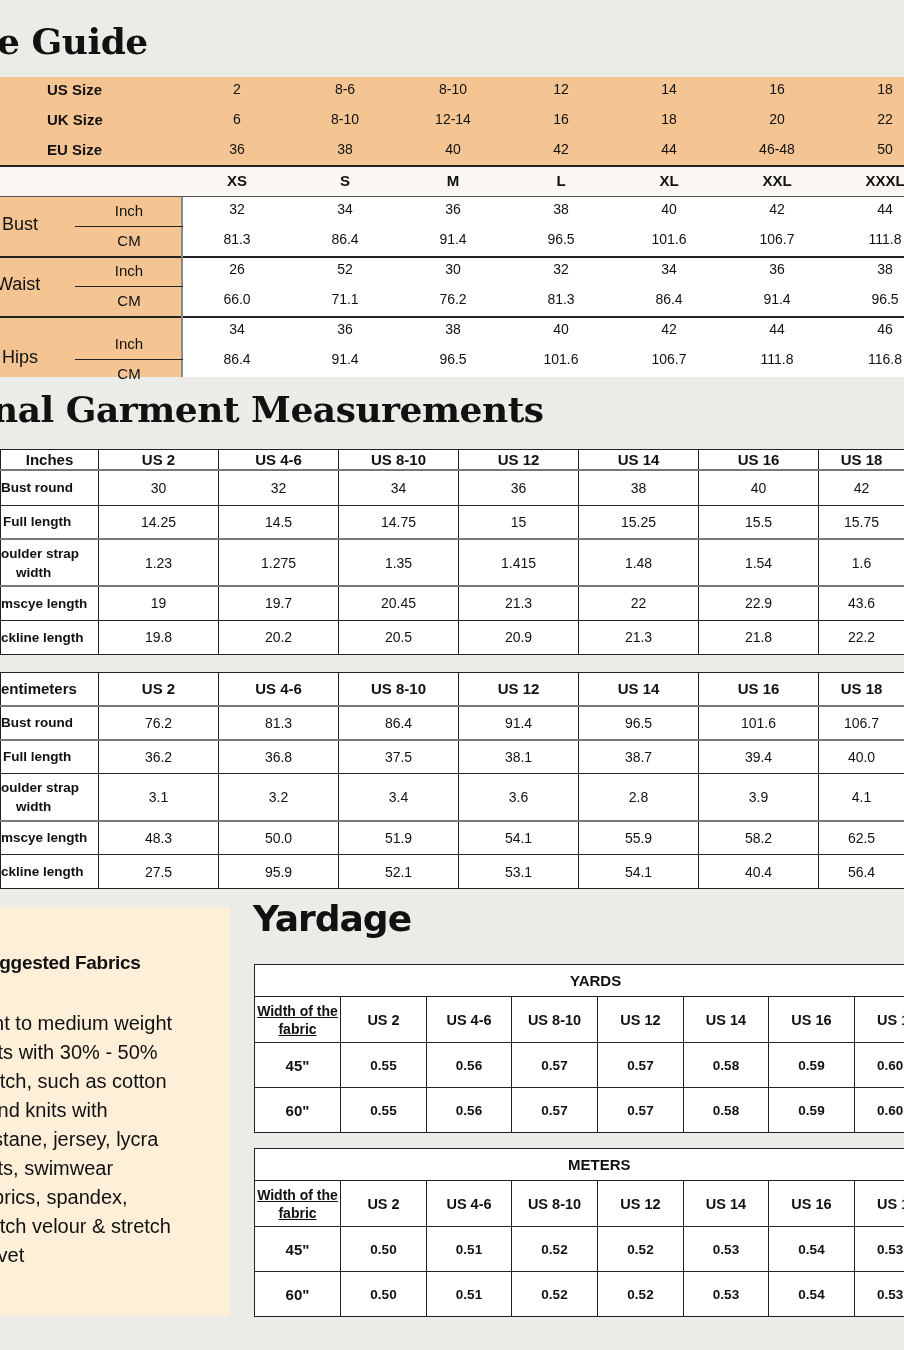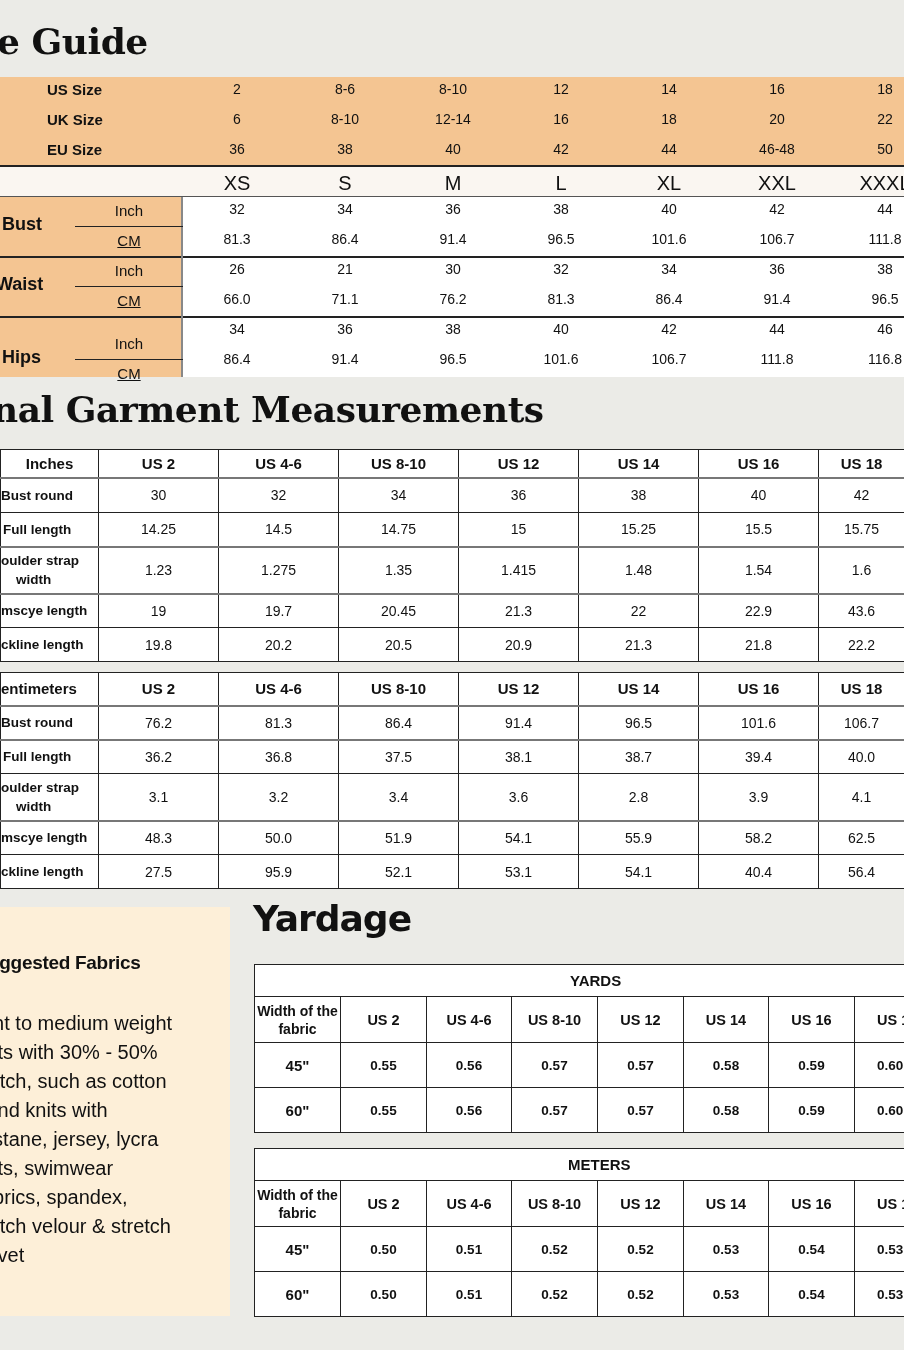--- a/index.html
+++ b/index.html
@@ -11,29 +11,29 @@
   #title2 { left: -70px; top: 388px; font-size: 36px; letter-spacing: -0.5px; }
   #title3 { position: absolute; left: 253px; top: 898px; font-size: 36px; font-weight: bold; letter-spacing: -1px; font-family: "DejaVu Sans", sans-serif; }
 
   
   #sg { position: absolute; left: 0; top: 77px; width: 904px; }
   .sg-band { background: #f4c592; height: 90px; position: relative; border-bottom: 2px solid #222; }
   .sg-row { position: absolute; left: 0; height: 30px; width: 100%; font-size: 15px; }
   .sg-row .lbl { position: absolute; left: 47px; top: 4px; font-weight: bold; font-size: 15px; }
   .cell-c { position: absolute; top: 4px; width: 108px; text-align: center; font-size: 14px; }
   .sg-letters { height: 30px; background: #faf6f1; position: relative; border-bottom: 1px solid #555; }
-  .sg-letters .cell-c { top: 5px; font-weight: normal; font-size: 20px; }
+  .sg-letters .cell-c { top: 5px; font-weight: bold; font-size: 15px; }
   .sg-body { position: relative; height: 180px; }
   .sg-left { position: absolute; left: 0; top: 0; width: 183px; height: 180px; background: #f4c592; border-right: 2px solid #888; }
   .sg-right { position: absolute; left: 183px; top: 0; right: 0; height: 180px; background: #fff; }
   .meas-group { position: absolute; left: 0; width: 100%; height: 60px; }
-  .meas-name { position: absolute; left: 2px; top: 17px; font-weight: bold; font-size: 18px; }
+  .meas-name { position: absolute; left: 2px; top: 17px; font-weight: normal; font-size: 18px; }
   .meas-unit { position: absolute; left: 75px; width: 108px; height: 30px; font-size: 15px; text-align: center; padding-top: 5px; }
   .meas-unit.top { top: 0; border-bottom: 1.5px solid #222; }
-  .meas-unit.bot { top: 30px; text-decoration: underline; }
+  .meas-unit.bot { top: 30px; }
   .grp-sep { position: absolute; left: 0; right: 0; height: 2px; background: #222; }
   .val-row { position: absolute; left: 0; right: 0; height: 30px; }
 
   
   .gt { position: absolute; left: 0; width: 904px; border-collapse: collapse; background: #fff; table-layout: fixed; }
   .gt td { border: 1px solid #222; text-align: center; font-size: 14px; padding: 0; }
   .gt td.rh { font-weight: bold; font-size: 13.5px; white-space: nowrap; overflow: hidden; text-align: right; padding-right: 45px; line-height: 19px; }
   .gt tr.head td { font-weight: bold; font-size: 15px; border-bottom: 2px solid #777; }
   .gt tr.head td.rh { font-size: 15px; }
   .gt tr.thick td { border-bottom: 2px solid #777; }
@@ -41,21 +41,21 @@
   
   #fab { position: absolute; left: 0; top: 907px; width: 230px; height: 409px; background: #fdefd8; }
   #fab-title { position: absolute; left: -12px; top: 45px; font-weight: bold; font-size: 19px; white-space: nowrap; letter-spacing: -0.3px; }
   #fab-body { position: absolute; left: -18px; top: 102px; width: 240px; font-size: 20px; line-height: 29px; white-space: pre-line; }
 
   
   .yt { position: absolute; left: 254px; width: 700px; border-collapse: collapse; background: #fff; table-layout: fixed; }
   .yt td { border: 1px solid #222; text-align: center; font-size: 13.5px; padding: 0; font-weight: bold; }
   .yt tr.cap td { height: 32px; font-weight: bold; font-size: 15px; text-align: left; padding-left: 315px; }
   .yt tr.head td { height: 46px; font-weight: bold; font-size: 14.5px; }
-  .yt tr.head td.w { font-size: 14px; line-height: 18px; }
+  .yt tr.head td.w { font-size: 14px; line-height: 18px; text-decoration: underline; }
   .yt tr.data td { height: 45px; }
   .yt td.rl { font-weight: bold; font-size: 15px; }
 </style>
 </head>
 <body>
 
 <div id="title1" class="h-serif">ize Guide</div>
 
 <div id="sg">
   <div class="sg-band">
@@ -140,21 +140,21 @@
         <span class="cell-c" style="left:108px">86.4</span>
         <span class="cell-c" style="left:216px">91.4</span>
         <span class="cell-c" style="left:324px">96.5</span>
         <span class="cell-c" style="left:432px">101.6</span>
         <span class="cell-c" style="left:540px">106.7</span>
         <span class="cell-c" style="left:648px">111.8</span>
       </div>
 
       <div class="val-row" style="top:60px">
         <span class="cell-c" style="left:0">26</span>
-        <span class="cell-c" style="left:108px">21</span>
+        <span class="cell-c" style="left:108px">52</span>
         <span class="cell-c" style="left:216px">30</span>
         <span class="cell-c" style="left:324px">32</span>
         <span class="cell-c" style="left:432px">34</span>
         <span class="cell-c" style="left:540px">36</span>
         <span class="cell-c" style="left:648px">38</span>
       </div>
       <div class="val-row" style="top:90px">
         <span class="cell-c" style="left:0">66.0</span>
         <span class="cell-c" style="left:108px">71.1</span>
         <span class="cell-c" style="left:216px">76.2</span>
@@ -193,21 +193,21 @@
       <col style="width:98px">
       <col style="width:120px">
       <col style="width:120px">
       <col style="width:120px">
       <col style="width:120px">
       <col style="width:120px">
       <col style="width:120px">
       <col style="width:86px">
     </colgroup>
   <tbody>
-      <tr class="head" style="height:28px">
+      <tr class="head" style="height:20px">
     <td class="rh" style="text-align:center;padding-right:0">Inches</td>
     <td>US 2</td>
     <td>US 4-6</td>
     <td>US 8-10</td>
     <td>US 12</td>
     <td>US 14</td>
     <td>US 16</td>
     <td>US 18</td>
   </tr>
   <tr style="height:35px">

